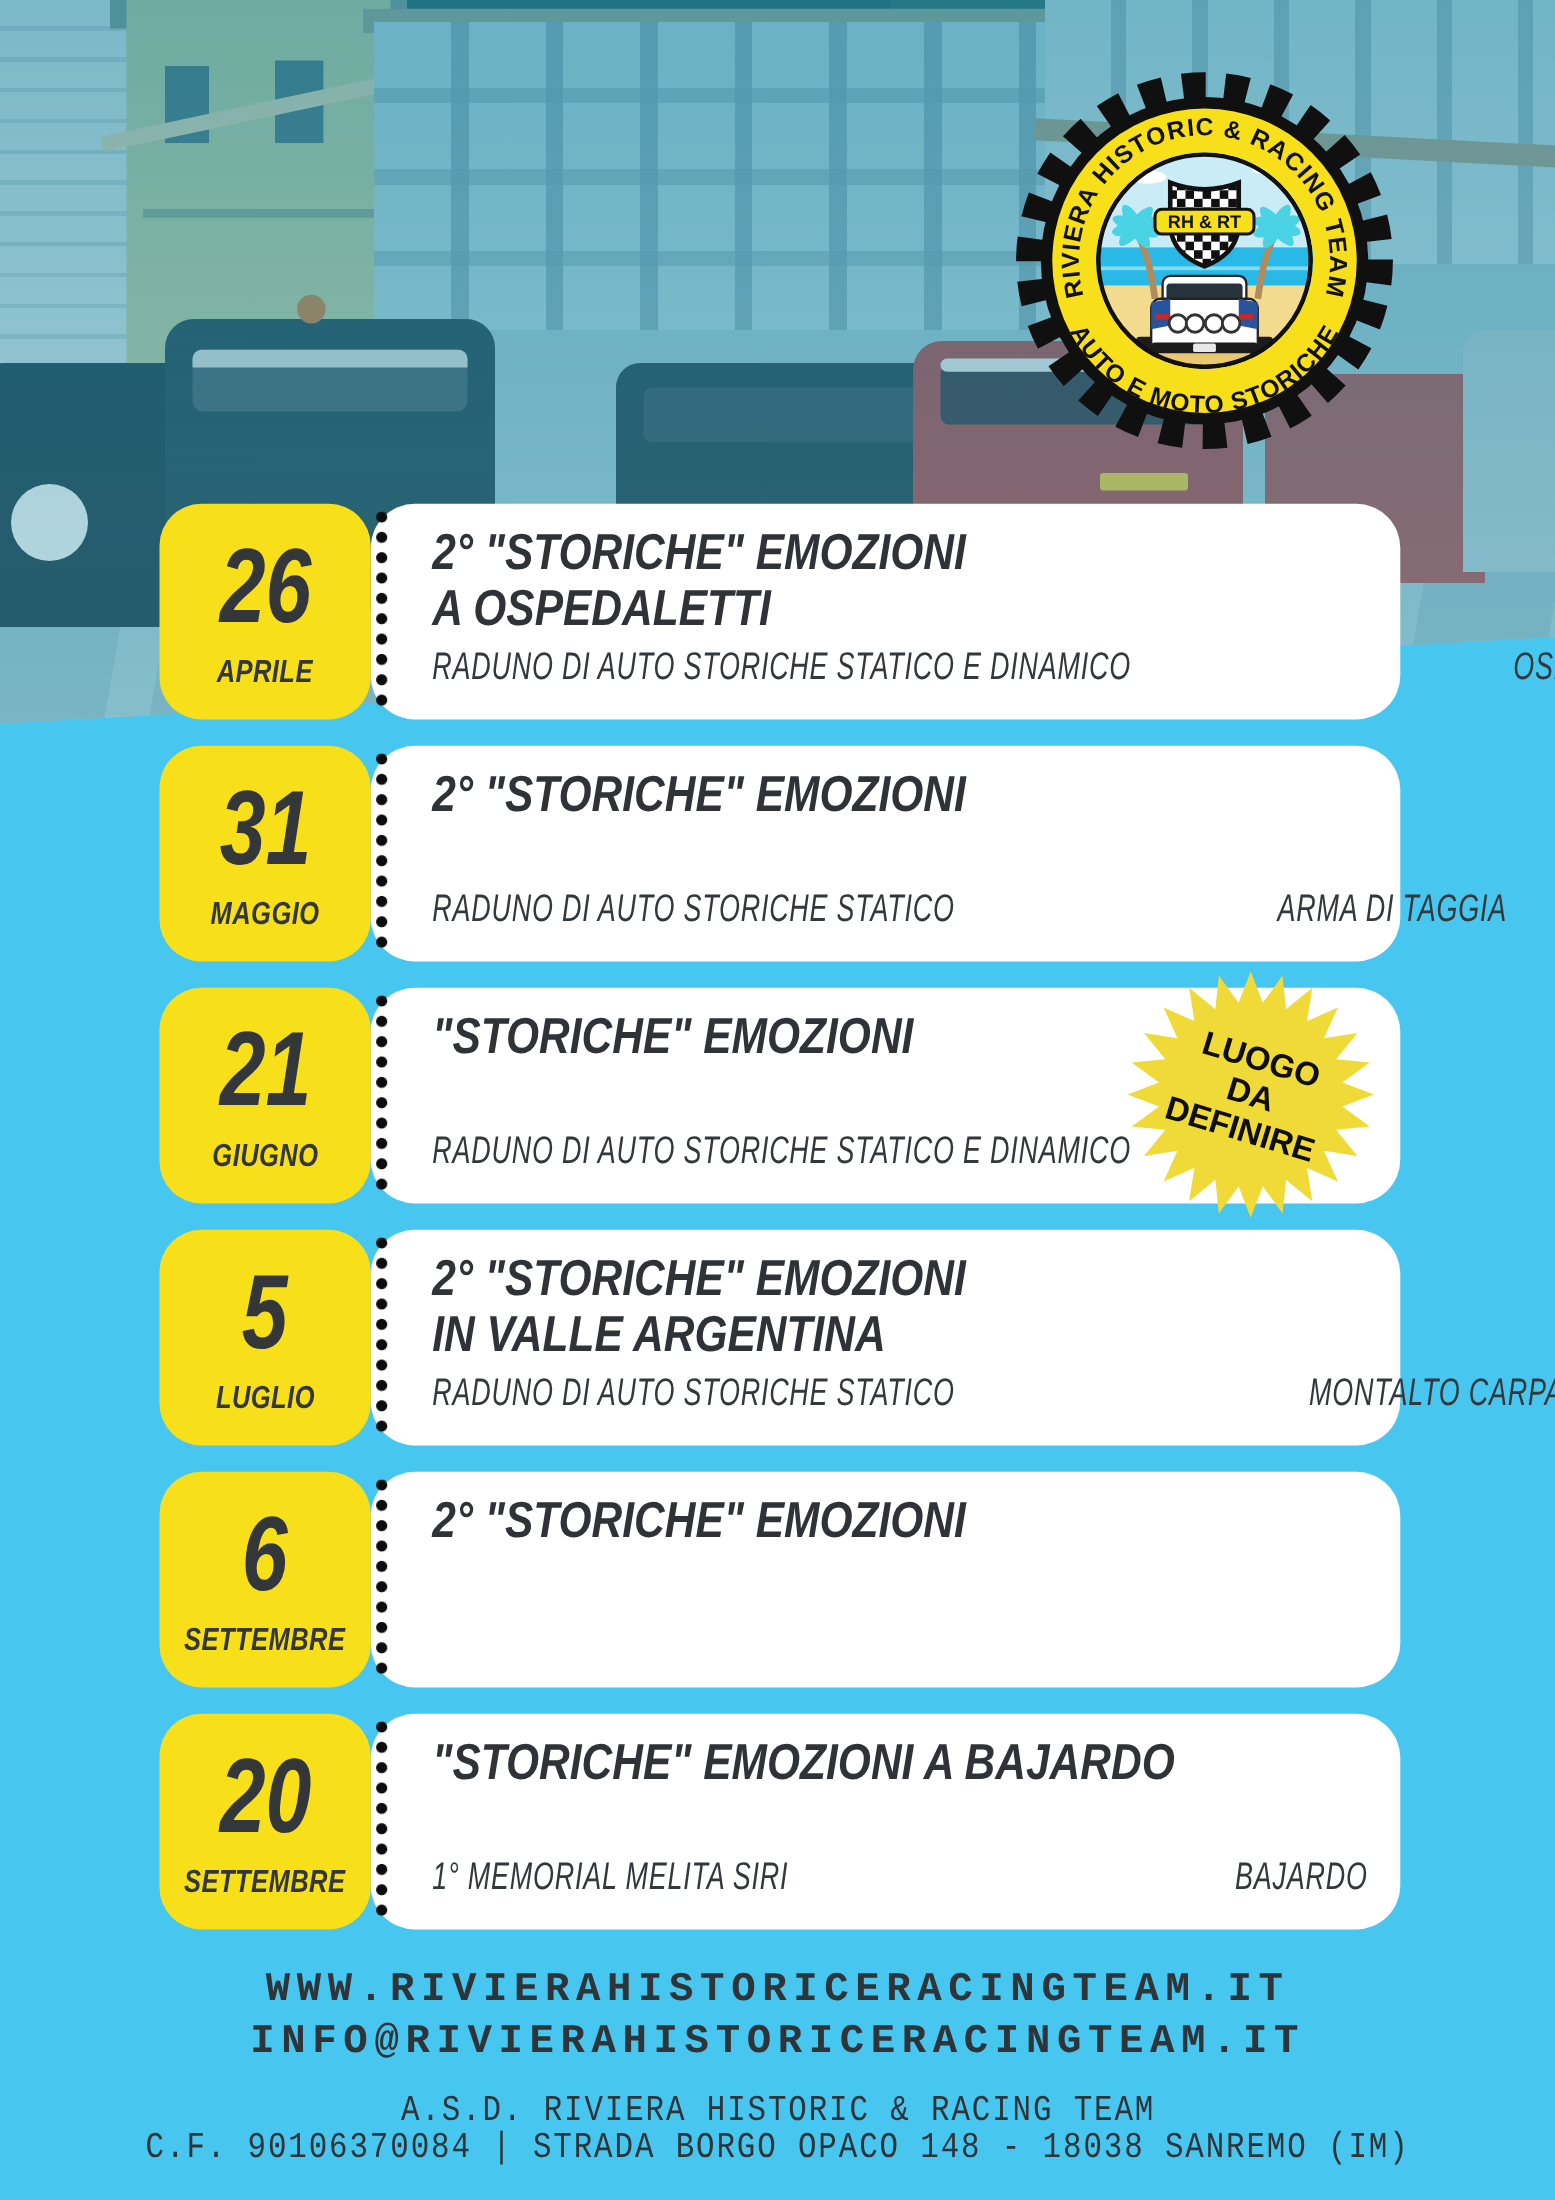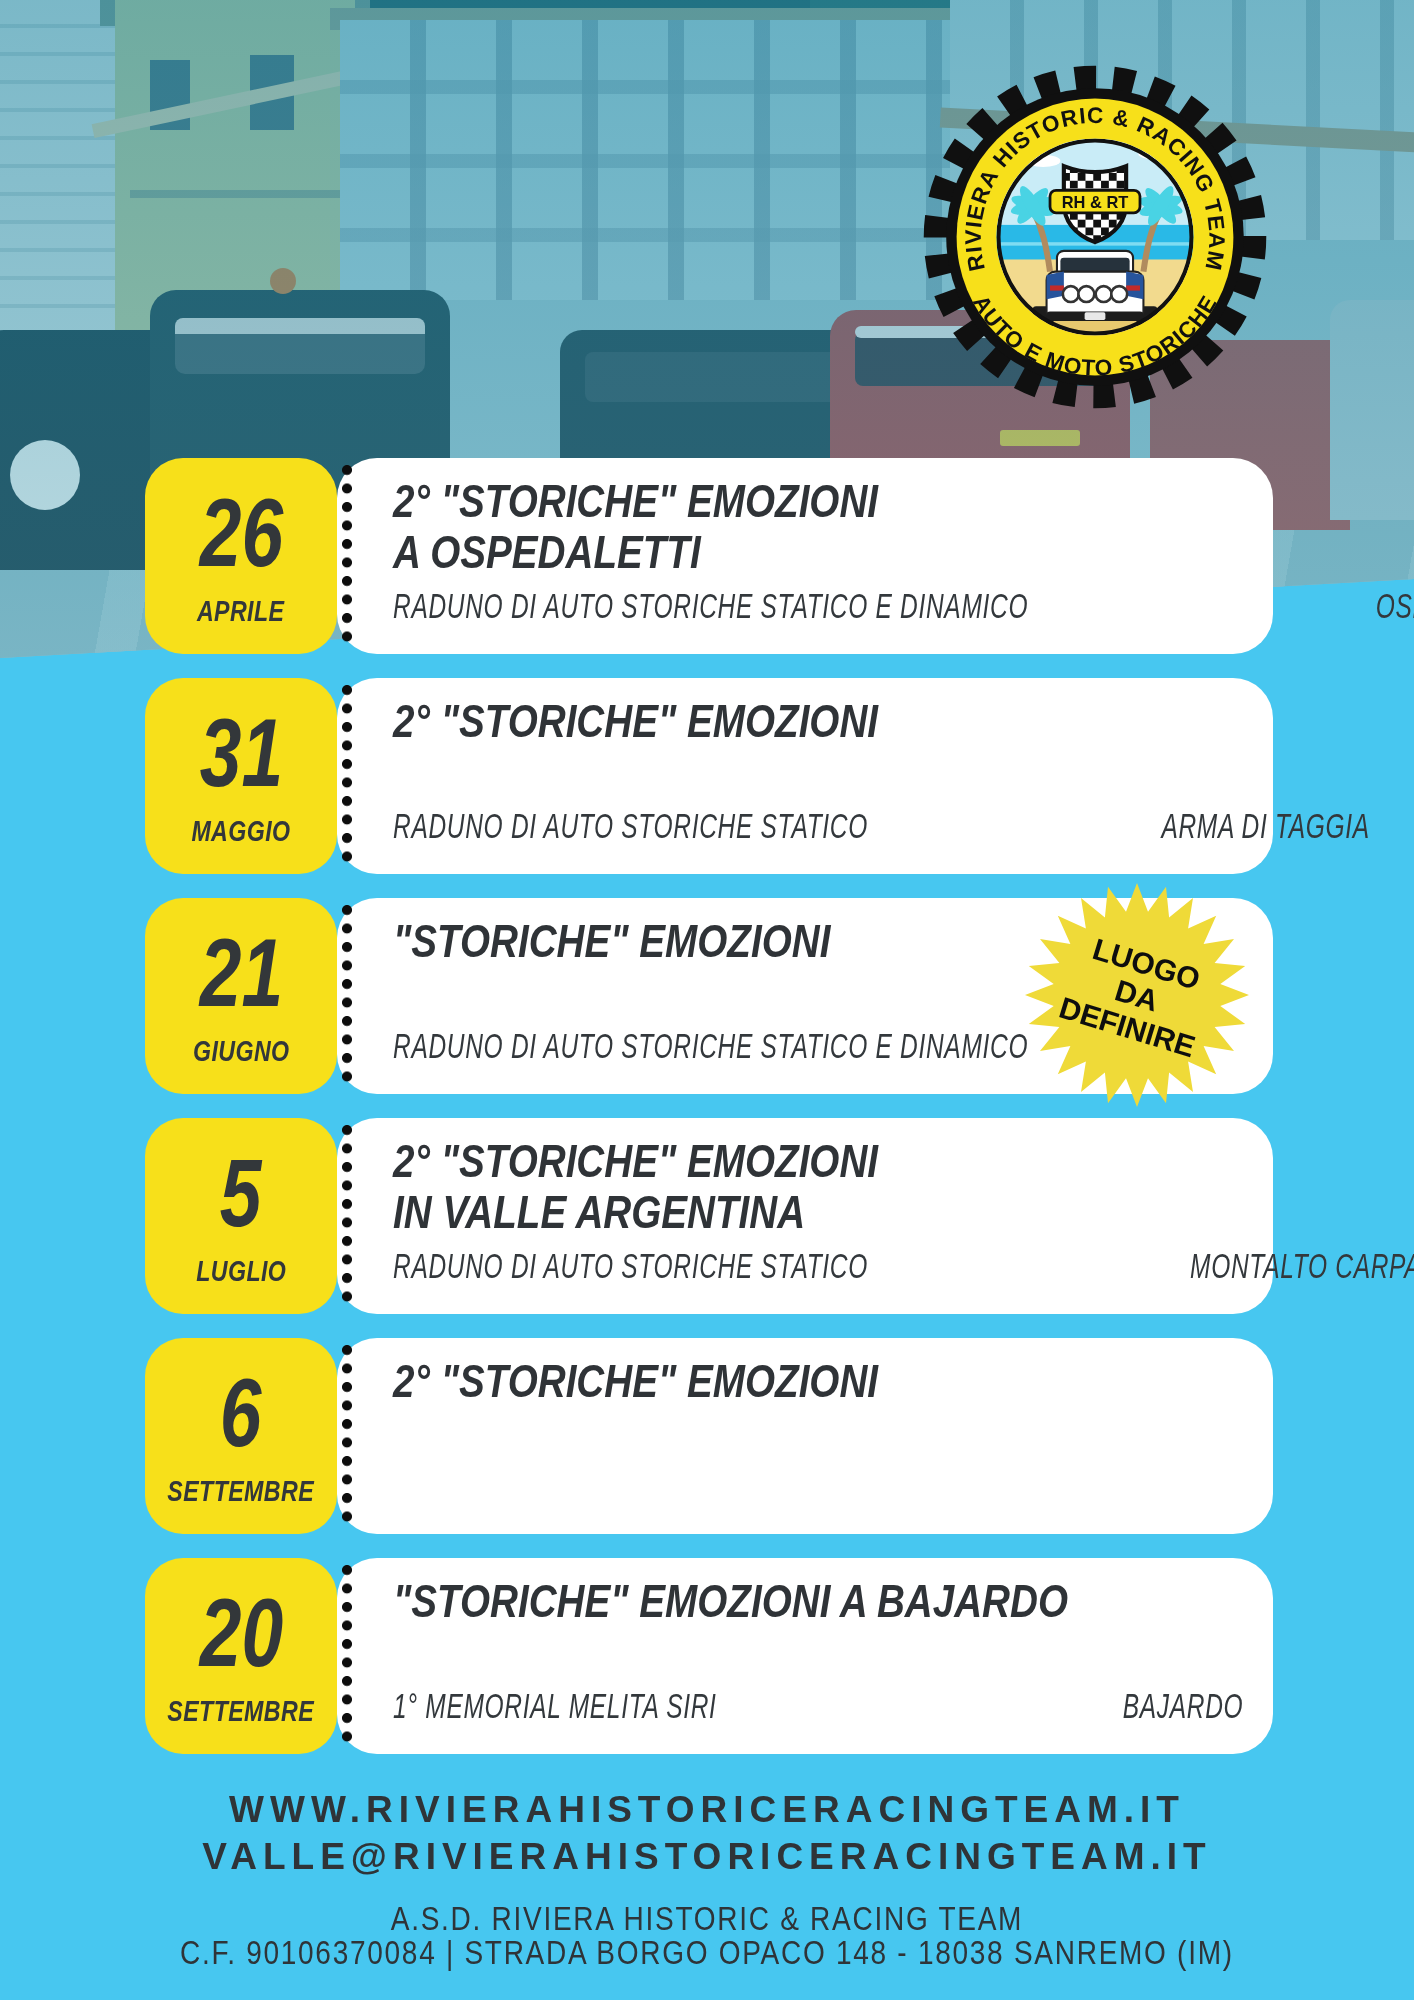--- a/index.html
+++ b/index.html
@@ -78,21 +78,21 @@
   .sub .r{display:inline-block;transform:scaleX(.7);transform-origin:right center;letter-spacing:1px;white-space:nowrap;}
 
   
   .starburst{position:absolute;left:1023px;top:881px;width:228px;height:228px;z-index:7;}
   .starburst svg{position:absolute;left:0;top:0;}
   .star-text{position:absolute;left:0;top:0;width:228px;height:228px;display:flex;flex-direction:column;
              align-items:center;justify-content:center;transform:rotate(17deg);
              color:#0e0e0e;font-weight:bold;font-size:30px;line-height:33px;text-align:center;}
 
   
-  .footer{position:absolute;left:0;top:1786px;width:1414px;text-align:center;color:#2F3438;z-index:4;}
+  .footer{position:absolute;left:0;top:1786px;width:1414px;text-align:center;color:#2F3438;z-index:4;font-family:Liberation Mono, monospace;}
   .f-big{font-size:37px;font-weight:bold;letter-spacing:6px;line-height:47px;}
   .f-small{font-size:33px;line-height:34px;}
   .f-small .sqc{display:inline-block;transform:scaleX(.85);transform-origin:center;letter-spacing:2px;white-space:nowrap;}
   .f-gap{height:22px;}
   a{color:inherit;text-decoration:none;}
 </style>
 </head>
 <body>
 
 <div class="page">
@@ -327,19 +327,19 @@
     </svg>
     <div class="star-text">
       <div>LUOGO</div>
       <div>DA</div>
       <div>DEFINIRE</div>
     </div>
   </div>
 
   <div class="footer">
     <div class="f-big"><a href="#">WWW.RIVIERAHISTORICERACINGTEAM.IT</a></div>
-    <div class="f-big"><a href="#">VALLE@RIVIERAHISTORICERACINGTEAM.IT</a></div>
+    <div class="f-big"><a href="#">INFO@RIVIERAHISTORICERACINGTEAM.IT</a></div>
     <div class="f-gap"></div>
     <div class="f-small"><span class="sqc">A.S.D.  RIVIERA HISTORIC &amp; RACING TEAM</span></div>
     <div class="f-small"><span class="sqc">C.F. 90106370084 | STRADA BORGO OPACO 148 - 18038 SANREMO (IM)</span></div>
   </div>
 
 </div>
 
 </body></html>

